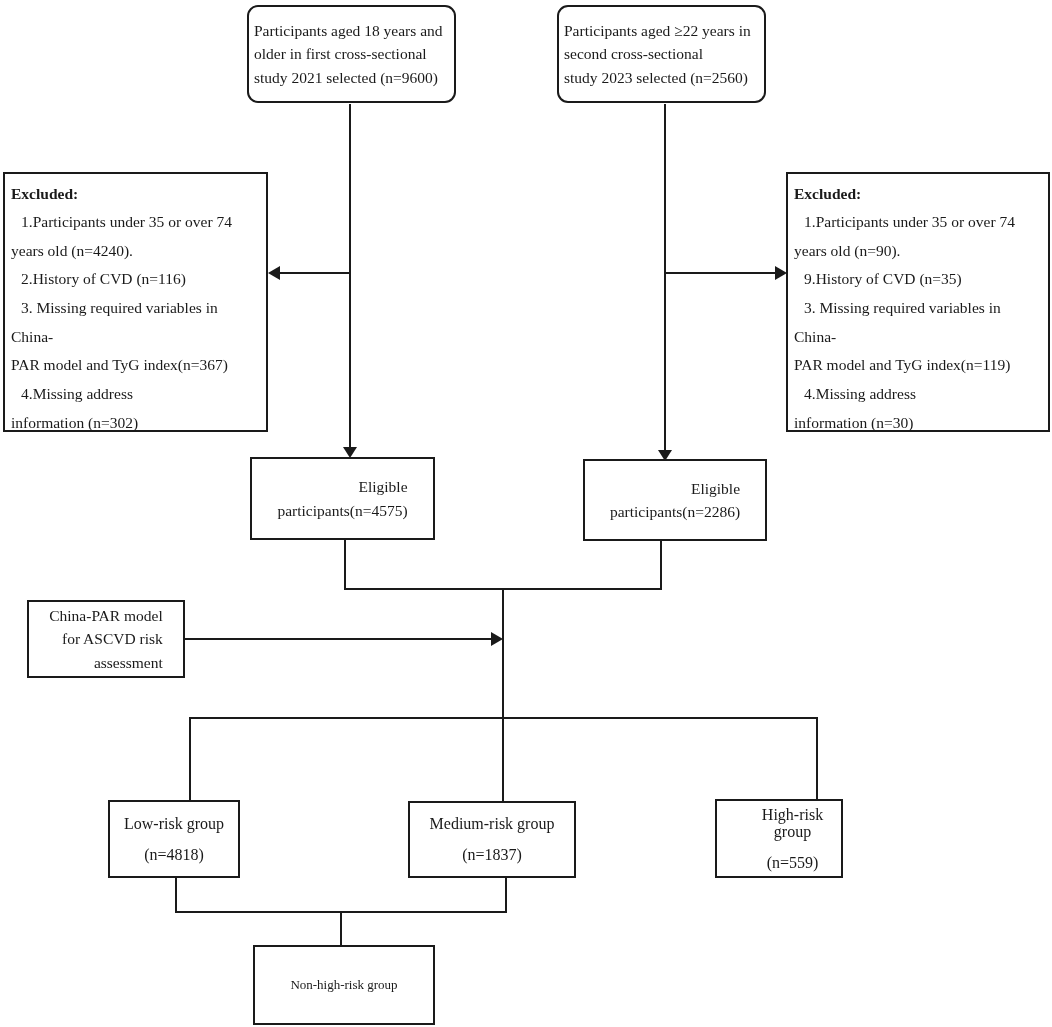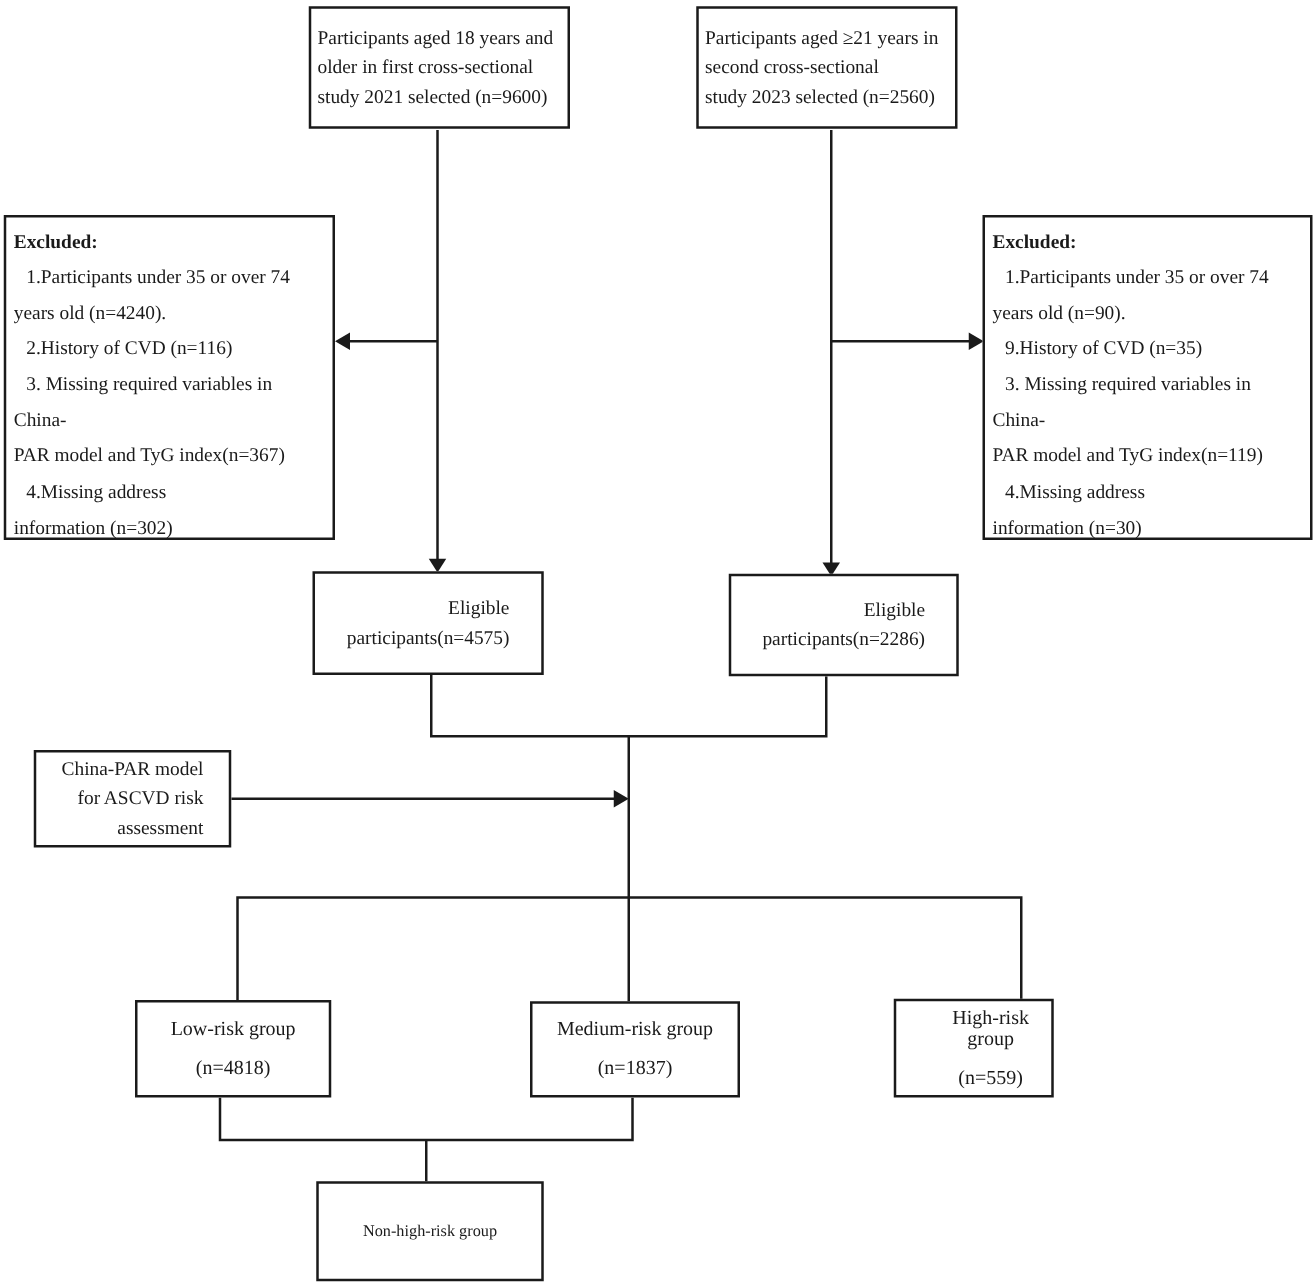--- a/index.html
+++ b/index.html
@@ -27,20 +27,21 @@
     box-sizing: border-box;
     border: 2px solid #1a1a1a;
     background: #ffffff;
   }
   
   .src-box {
     font-size: 15.5px;
     line-height: 1.5;
     white-space: pre-line;
     padding: 12px 3px 0 5px;
+    border-radius: 11px;
   }
   #box-src-left  { left: 247px; top: 5px; width: 209px; height: 98px; }
   #box-src-right { left: 557px; top: 5px; width: 209px; height: 98px; }
 
   
   .excl-box {
     font-size: 15.5px;
     padding: 6px 6px 0 6px;
   }
   #box-excl-left  { left: 3px;   top: 172px; width: 265px; height: 260px; }
@@ -73,22 +74,22 @@
   .group-box {
     display: flex;
     flex-direction: column;
     align-items: center;
     justify-content: center;
     gap: 13px;
     text-align: center;
     font-size: 16px;
     line-height: 1.1;
   }
-  #box-low  { left: 108px; top: 800px; width: 157px; height: 78px; }
-  #box-med  { left: 424px; top: 801px; width: 168px; height: 77px; }
+  #box-low  { left: 108px; top: 800px; width: 132px; height: 78px; }
+  #box-med  { left: 408px; top: 801px; width: 168px; height: 77px; }
   #box-high { left: 715px; top: 799px; width: 128px; height: 79px; padding-left: 27px; }
 
   #box-nonhigh {
     left: 253px; top: 945px; width: 182px; height: 80px;
     font-size: 13px;
   }
 </style>
 </head>
 <body>
 
@@ -113,21 +114,21 @@
       <polygon points="268,273 280,266 280,280"></polygon>
       <polygon points="787,273 775,266 775,280"></polygon>
       <polygon points="503,639 491,632 491,646"></polygon>
     </g>
   </svg>
 
   <div class="box src-box" id="box-src-left">Participants aged 18 years and
 older in first cross-sectional
 study 2021 selected (n=9600)</div>
 
-  <div class="box src-box" id="box-src-right">Participants aged ≥21 years in
+  <div class="box src-box" id="box-src-right">Participants aged ≥22 years in
 second cross-sectional
 study 2023 selected (n=2560)</div>
 
   <div class="box excl-box" id="box-excl-left">
     <div class="excl-title">Excluded:</div>
     <div class="excl-item">1.Participants under 35 or over 74
 years old (n=4240).</div>
     <div class="excl-item">2.History of CVD (n=116)</div>
     <div class="excl-item">3. Missing required variables in China-
 PAR model and TyG index(n=367)</div>

